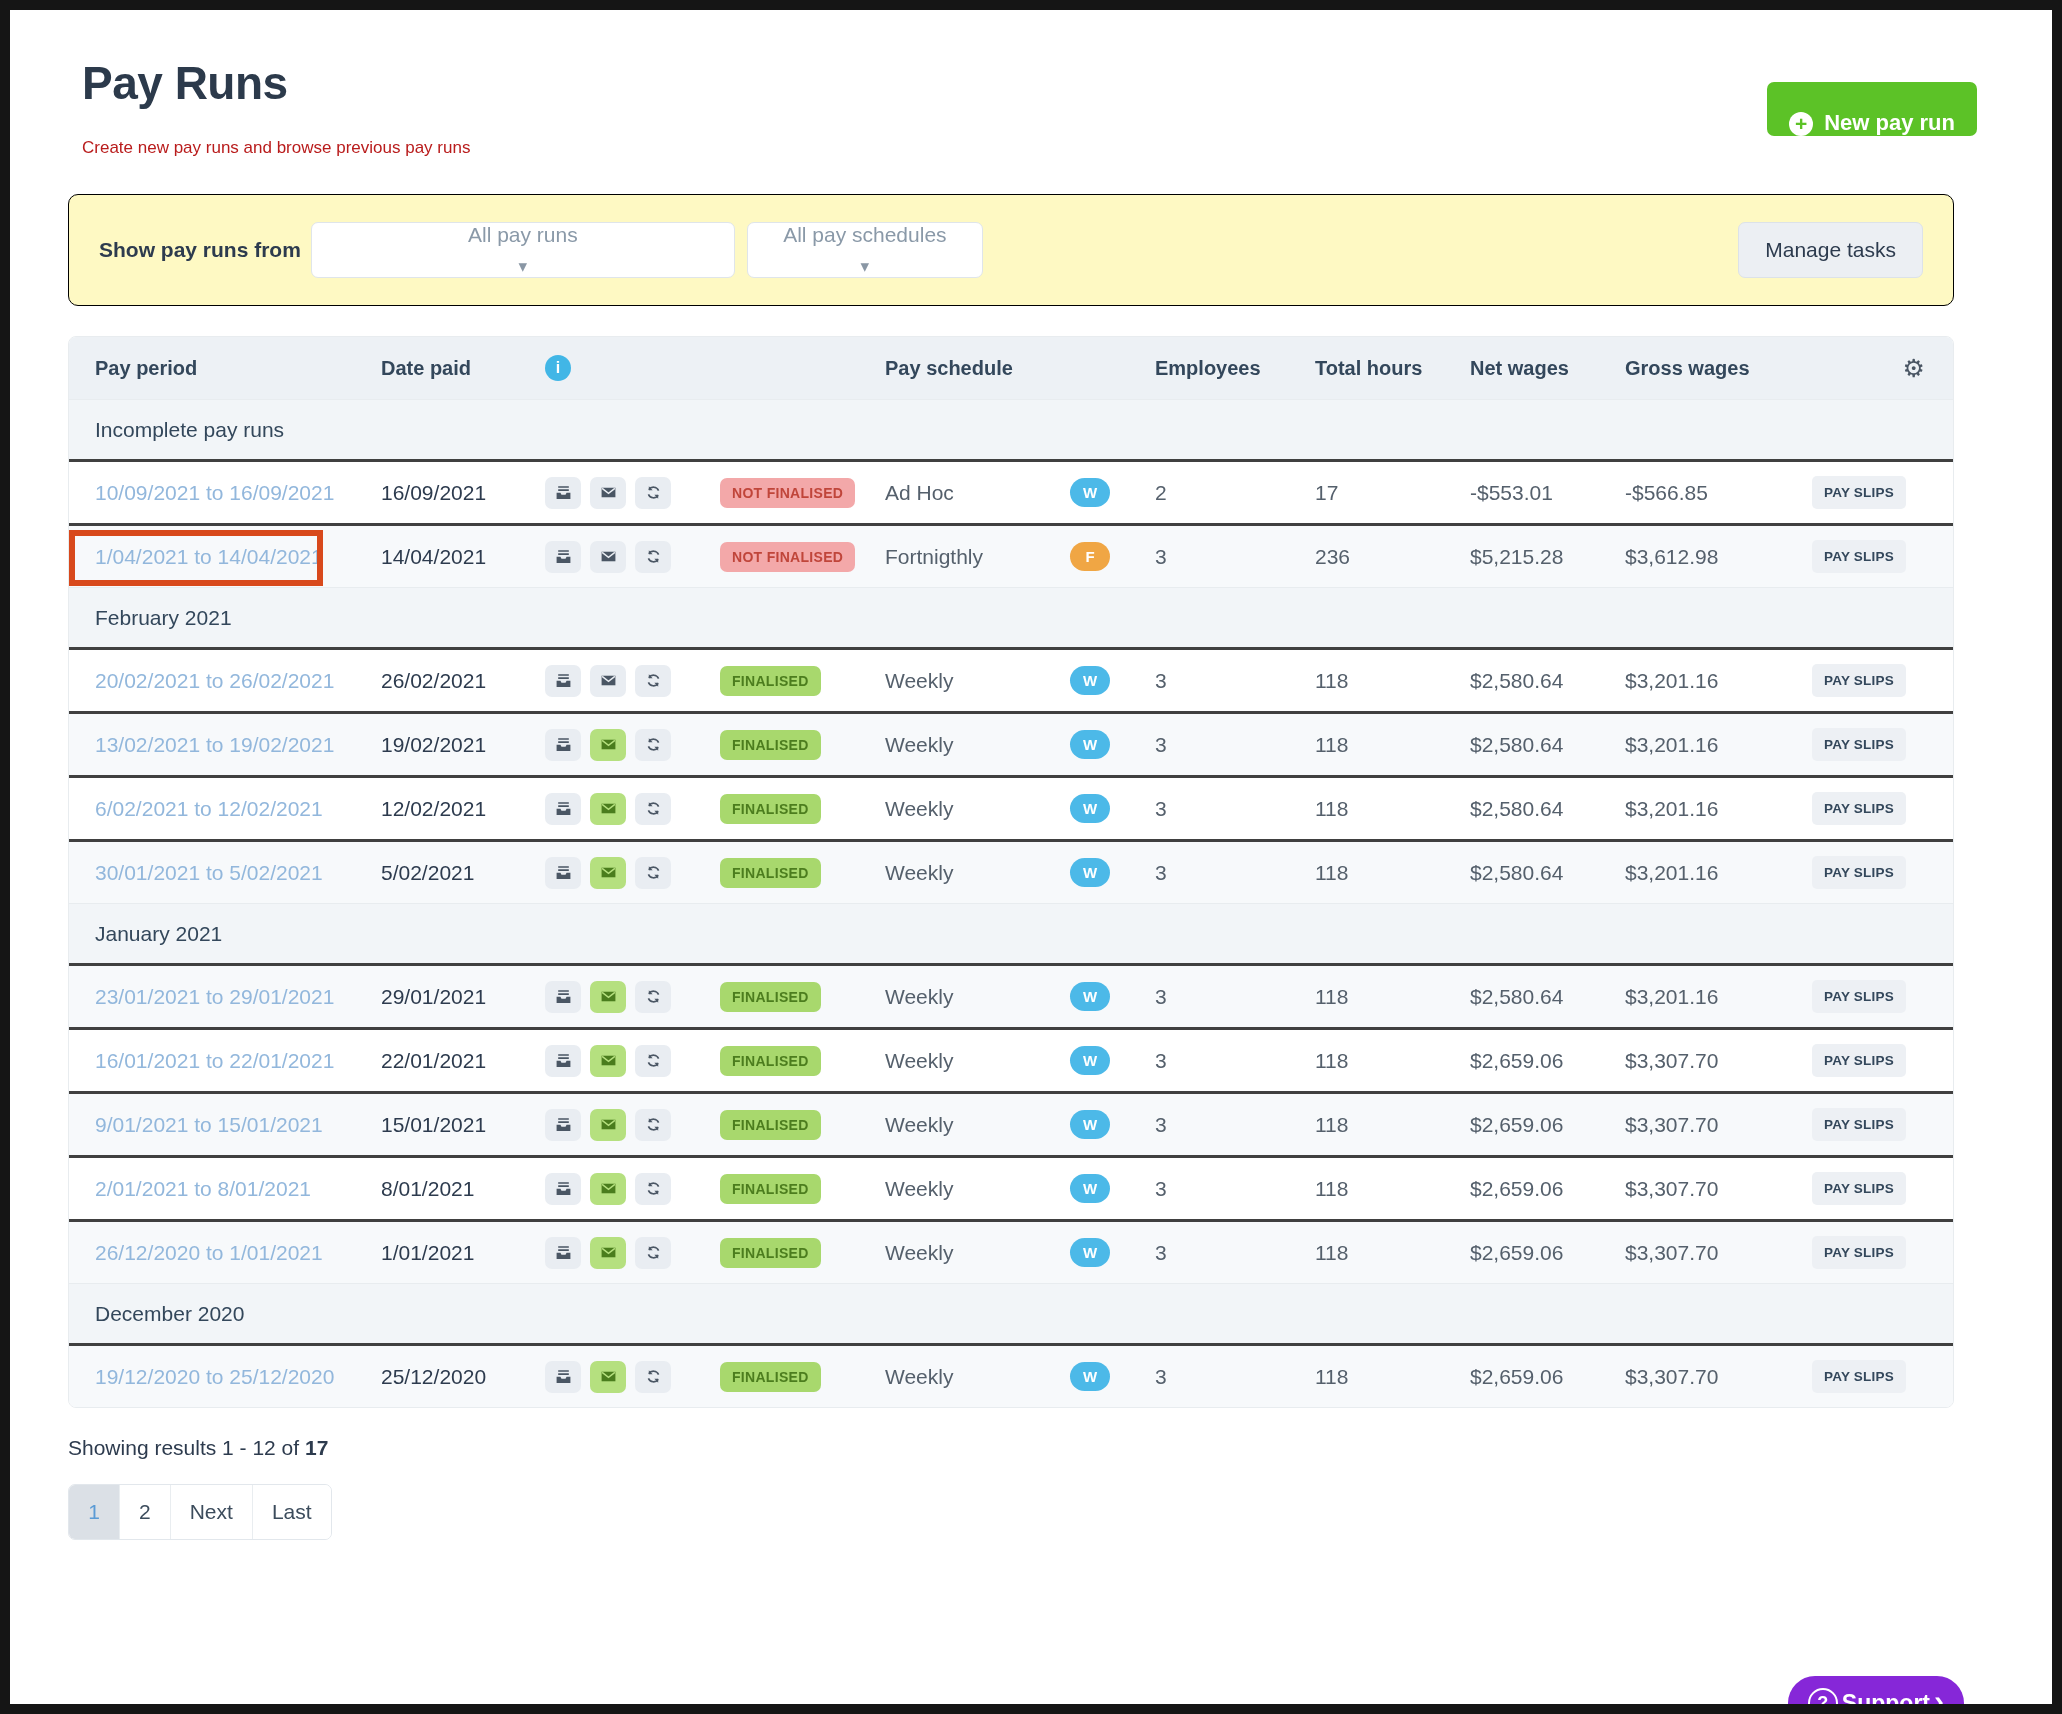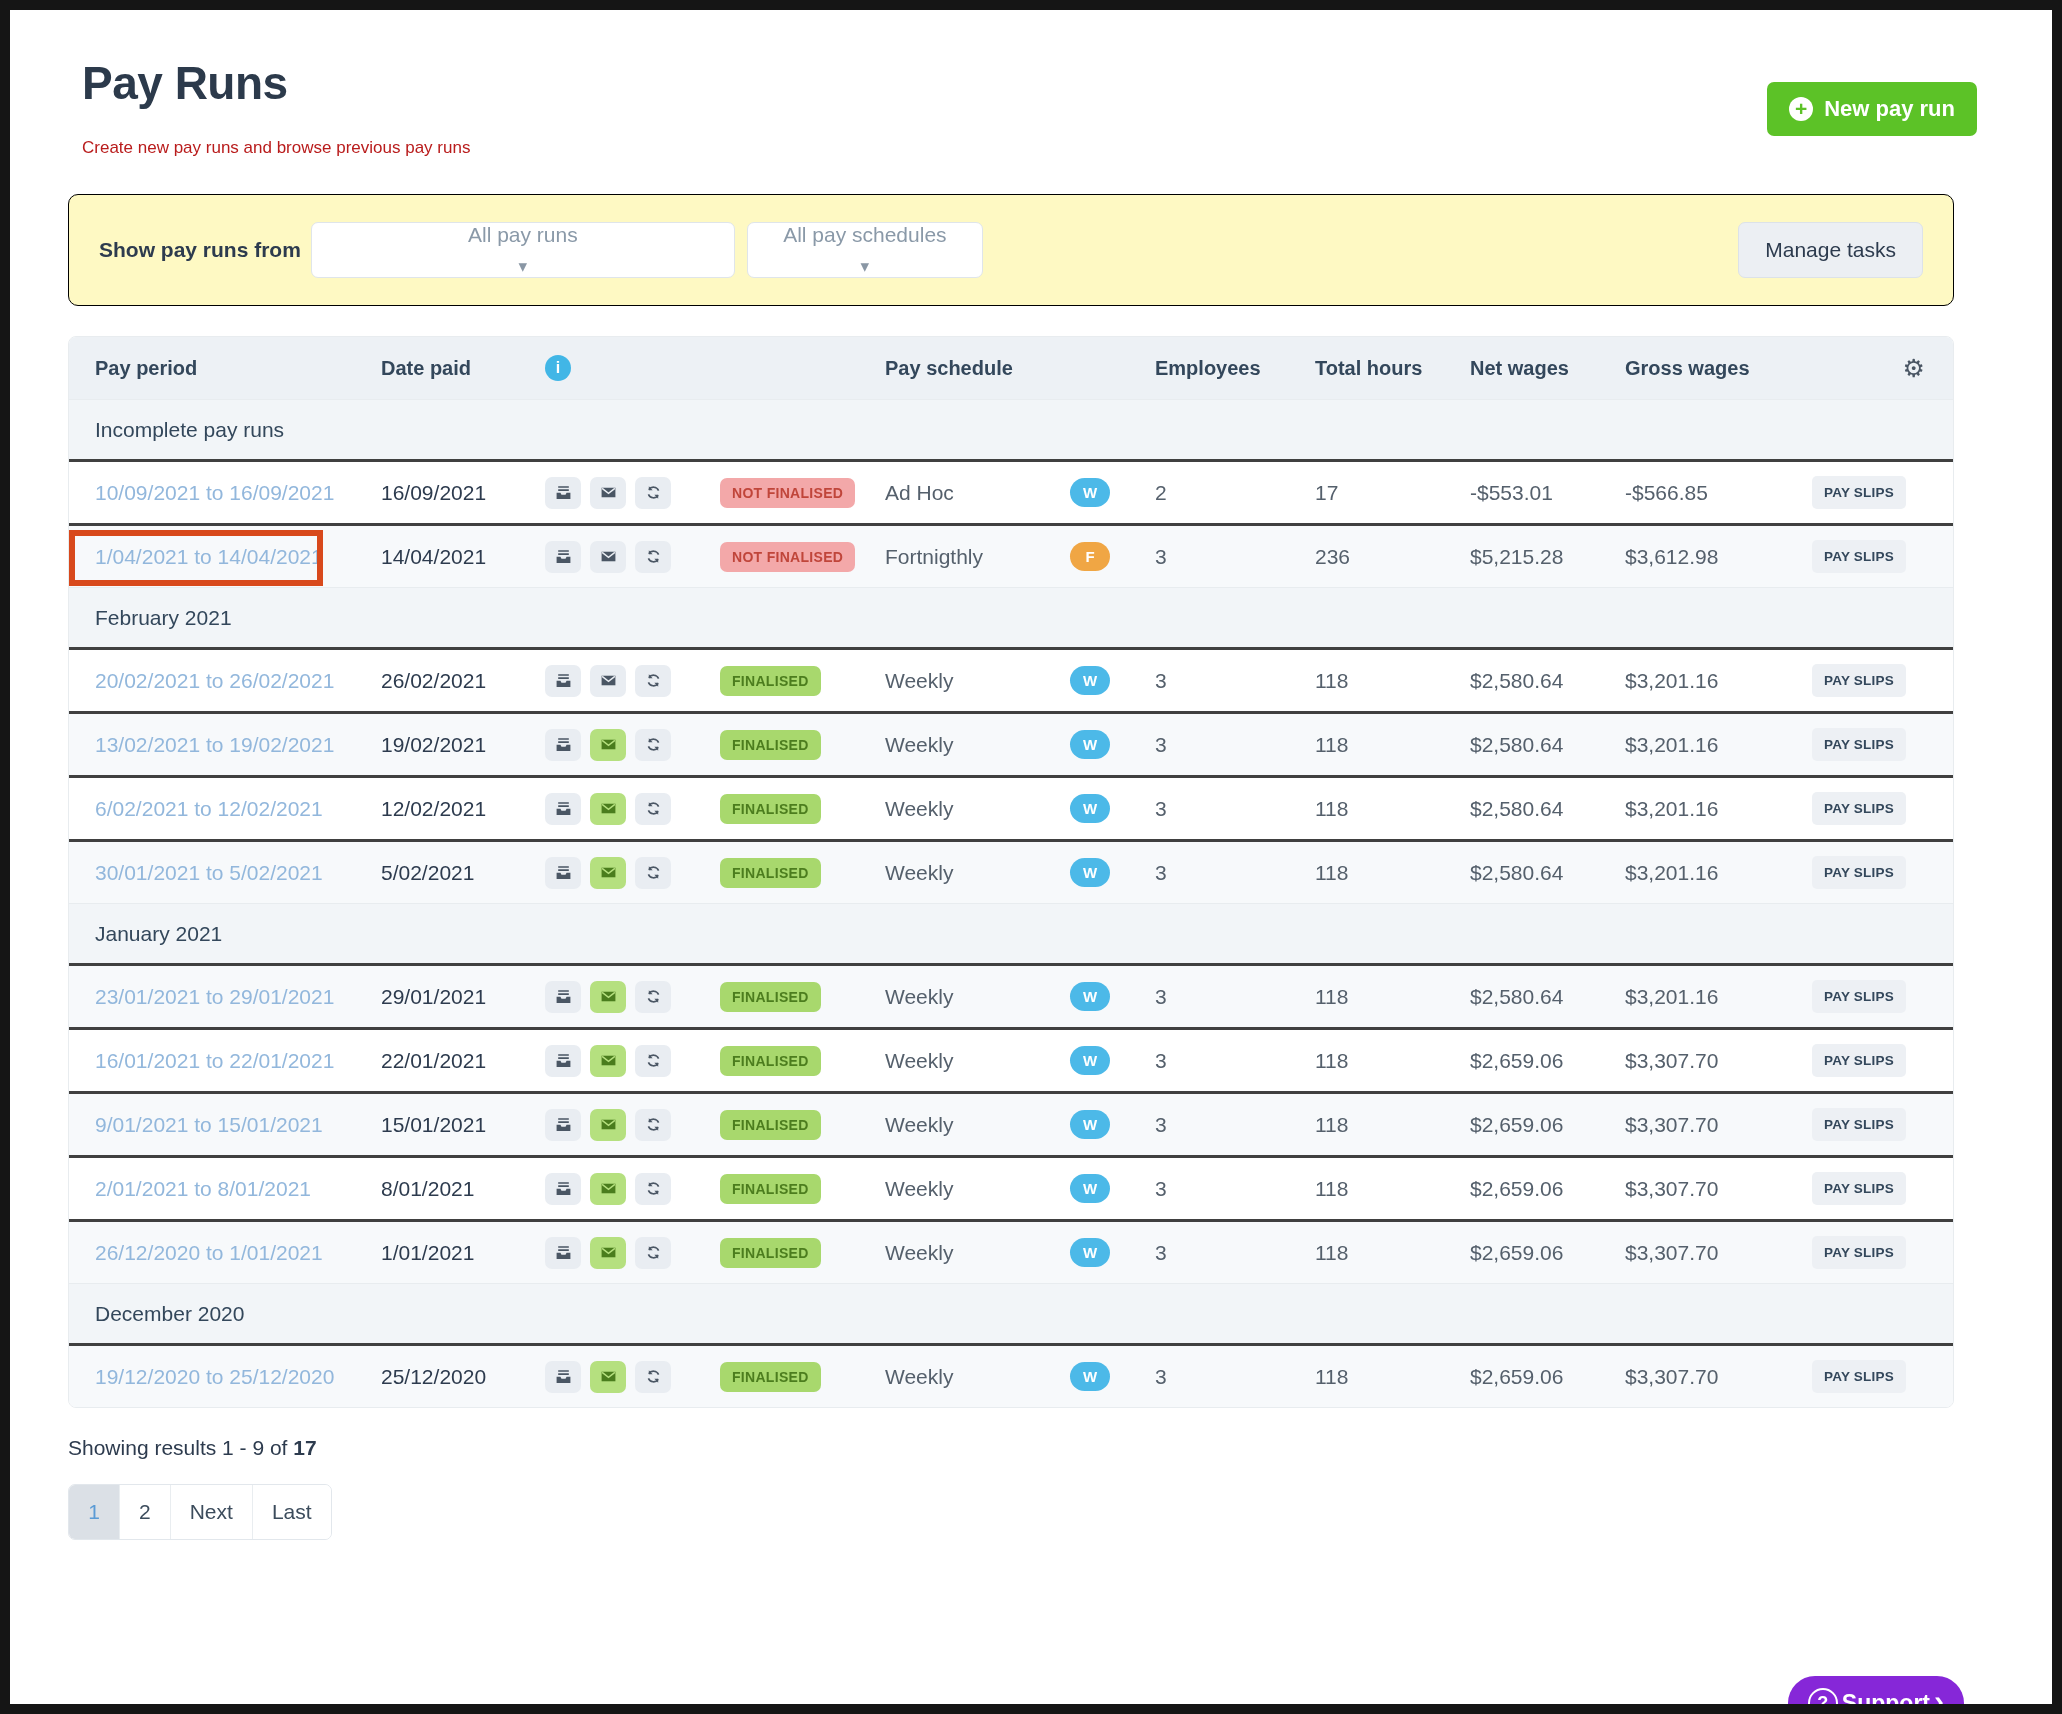--- a/index.html
+++ b/index.html
@@ -15,21 +15,21 @@
   }
   .content { padding:46px 0 0 58px; width:2004px; }
 
   
   .page-head { margin-left:14px; }
   .page-title { margin:0; font-size:46px; font-weight:700; color:#2c3a4b; letter-spacing:-0.5px; }
   .page-sub { margin-top:28px; font-size:17px; color:#b91c1c; }
   .new-payrun-btn {
     position:absolute; top:72px; right:75px; height:54px;
     background:#5cc227; border:none; border-radius:7px;
-    display:flex; align-items:center; gap:11px; padding:0 22px;
+    display:flex; align-items:flex-end; gap:11px; padding:0 22px;
     color:#fff; font-size:22px; font-weight:700; cursor:pointer;
     font-family:inherit;
   }
   .plus-icon {
     width:24px; height:24px; border-radius:50%; background:#fff;
     color:#5cc227; display:flex; align-items:center; justify-content:center;
     font-size:21px; font-weight:700; line-height:1;
   }
   .plus-icon::before { content:"+"; margin-top:-2px; }
 
@@ -624,21 +624,21 @@
       <div class="c-num">3</div>
       <div class="c-num">118</div>
       <div class="c-num">$2,659.06</div>
       <div class="c-num">$3,307.70</div>
       <div class="c-pays"><button class="payslips-btn">PAY SLIPS</button></div>
     </div>
 
   </div>
 
   <div class="results-line">
-    <span>Showing results 1 - 9 of</span>
+    <span>Showing results 1 - 12 of</span>
     <b>17</b>
   </div>
 
   <div class="pagination">
     <button class="active">1</button>
     <button>2</button>
     <button>Next</button>
     <button>Last</button>
   </div>
 

